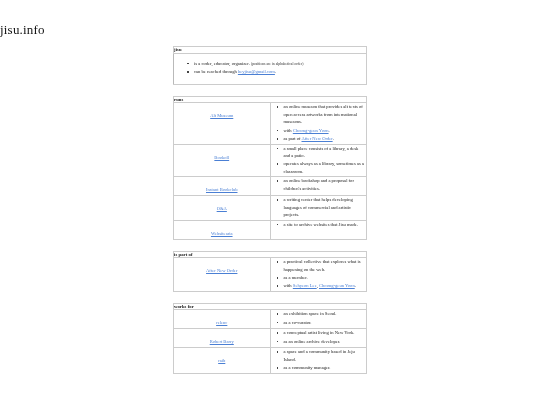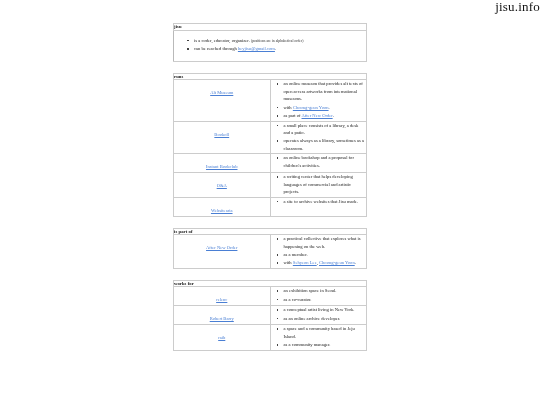--- a/index.html
+++ b/index.html
@@ -14,26 +14,27 @@
     font-family: "Liberation Serif", "DejaVu Serif", serif;
     color: #000000;
   }
   .page {
     width: 540px;
     height: 405px;
     position: relative;
     overflow: hidden;
   }
   .site-title {
-    text-align: right;
+    text-align: left;
     font-family: "Liberation Serif", "DejaVu Serif", serif;
     font-size: 13px;
     font-weight: 400;
     letter-spacing: 0.2px;
     margin: 0;
+    padding-top: 23px;
     padding-bottom: 0;
     line-height: 1;
     color: #111111;
   }
   .content {
     width: 194px;
     margin: 0 auto;
     padding-top: 10px;
   }
   table.block {

